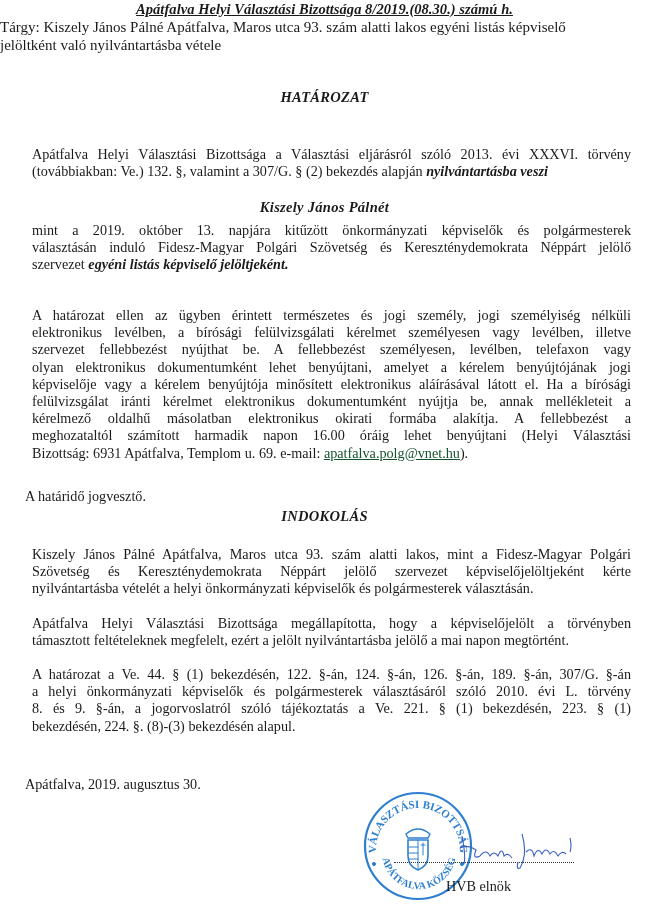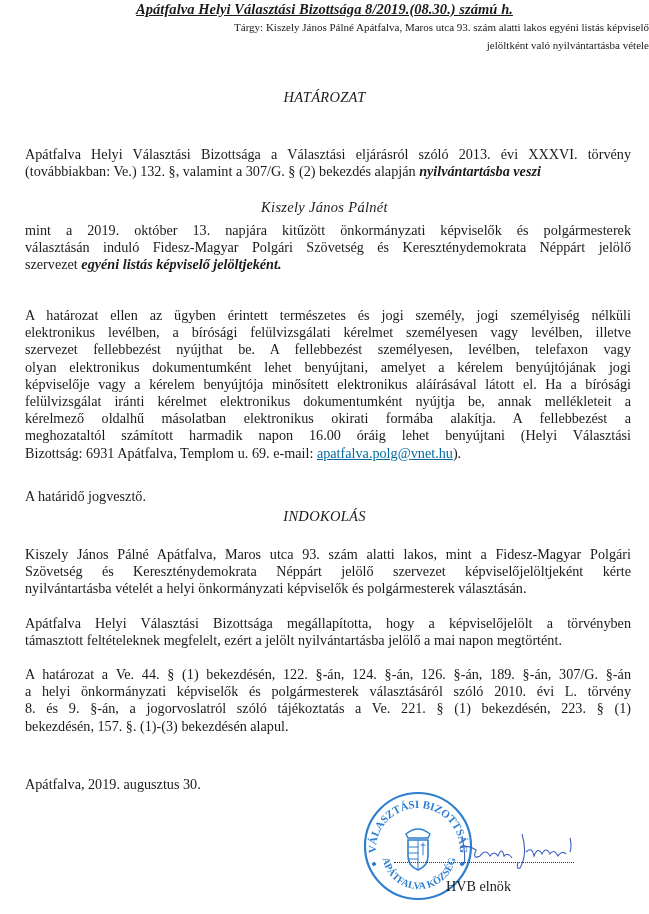--- a/index.html
+++ b/index.html
@@ -10,34 +10,34 @@
       font-size: 14.2px;
     }
     .page { position: absolute; left: 0; top: 0; width: 649px; height: 914px; }
     .doc-title {
       position: absolute; left: 0; width: 649px; top: 1px;
       text-align: center; font-weight: bold; font-style: italic;
       text-decoration: underline; font-size: 14.5px; letter-spacing: 0.05px;
     }
     .subject {
       position: absolute; left: 0; width: 649px; top: 18px;
-      text-align: right; line-height: 18px; font-size: 11px;
+      text-align: left; line-height: 18px; font-size: 15px;
     }
     .heading {
       position: absolute; left: 0; width: 649px; text-align: center;
-      font-weight: normal; font-style: italic; font-size: 14.5px; letter-spacing: 0.3px;
+      font-weight: bold; font-style: italic; font-size: 14.5px; letter-spacing: 0.3px;
     }
     .para {
       position: absolute; left: 25px; width: 606px;
       text-align: justify; line-height: 17.2px; font-size: 14.2px;
     }
-    .line { display: block; text-align: justify; text-align-last: justify; white-space: nowrap; }
+    .line { display: block; text-align: justify; text-align-last: justify; white-space: nowrap; margin-left: 7px; }
     .line.end { text-align-last: left; }
     .bi { font-weight: bold; font-style: italic; }
-    .link { color: #0369a1; text-decoration: underline; }
+    .link { color: #14532d; text-decoration: underline; }
     .date { position: absolute; left: 25px; top: 776px; }
     .stamp { position: absolute; left: 362px; top: 790px; width: 112px; height: 112px; }
     .sig-line {
       position: absolute; left: 394px; top: 862px; width: 180px;
       border-bottom: 1.5px dotted #333;
     }
     .signature { position: absolute; left: 458px; top: 826px; width: 120px; height: 46px; }
     .role { position: absolute; left: 446px; top: 878px; font-size: 14.2px; }
   </style>
 </head>
@@ -91,21 +91,21 @@
 
   <div class="para" style="top:615px;">
     <span class="line">Apátfalva Helyi Választási Bizottsága megállapította, hogy a képviselőjelölt a törvényben</span>
     <span class="line end">támasztott feltételeknek megfelelt, ezért a jelölt nyilvántartásba jelölő a mai napon megtörtént.</span>
   </div>
 
   <div class="para" style="top:666px;">
     <span class="line">A határozat a Ve. 44. § (1) bekezdésén, 122. §-án, 124. §-án, 126. §-án, 189. §-án, 307/G. §-án</span>
     <span class="line">a helyi önkormányzati képviselők és polgármesterek választásáról szóló 2010. évi L. törvény</span>
     <span class="line">8. és 9. §-án, a jogorvoslatról szóló tájékoztatás a Ve. 221. § (1) bekezdésén, 223. § (1)</span>
-    <span class="line end">bekezdésén, 157. §. (1)-(3) bekezdésén alapul.</span>
+    <span class="line end">bekezdésén, 224. §. (8)-(3) bekezdésén alapul.</span>
   </div>
 
   <div class="date">Apátfalva, 2019. augusztus 30.</div>
 
   <svg class="stamp" viewBox="0 0 112 112">
     <defs>
       <path id="arcTop" d="M 14 60 A 42 42 0 0 1 98 60" fill="none"></path>
       <path id="arcBottom" d="M 20 62 A 37 37 0 0 0 94 62" fill="none"></path>
     </defs>
     <g id="stamp-group" stroke-linecap="round" stroke="#2f7fd0" fill="#2f7fd0">

